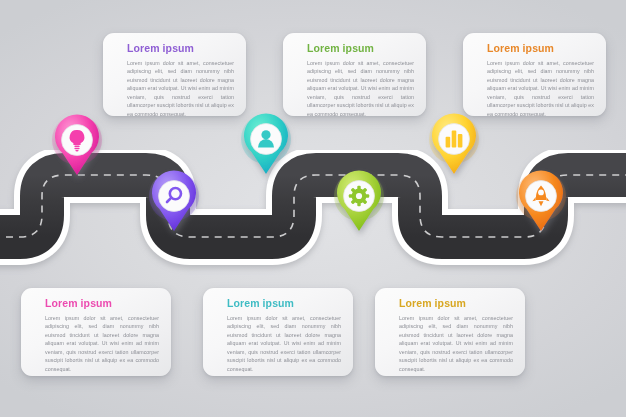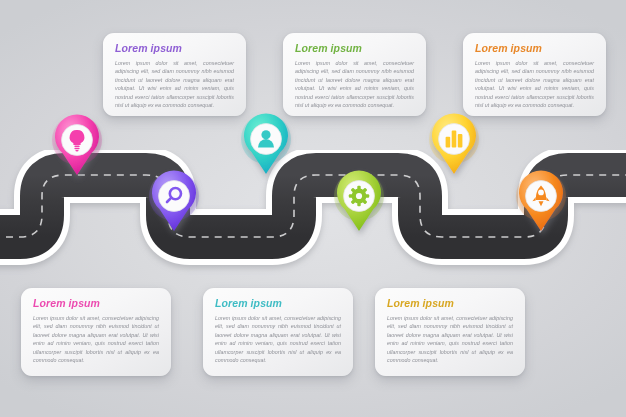--- a/index.html
+++ b/index.html
@@ -21,21 +21,21 @@
   .card{
     position:absolute;
     background:linear-gradient(150deg,#fcfcfc 0%,#f7f7f8 38%,#efeff1 72%,#e7e8ea 100%);
     border-radius:11px;
     box-shadow:
       0 5px 11px rgba(120,124,133,.30),
       0 1px 3px rgba(120,124,133,.22);
     box-sizing:border-box;
     overflow:hidden;
   }
-  .card-inner{padding:10px 12px 8px 12px;font-style:italic;}
+  .card-inner{padding:10px 12px 8px 24px;}
   .card h3{
     margin:0 0 4px 0;
     font-size:10.5px;
     font-weight:bold;
     letter-spacing:.1px;
     line-height:1.1;
   }
   .card p{
     margin:0;
     font-size:5.3px;

